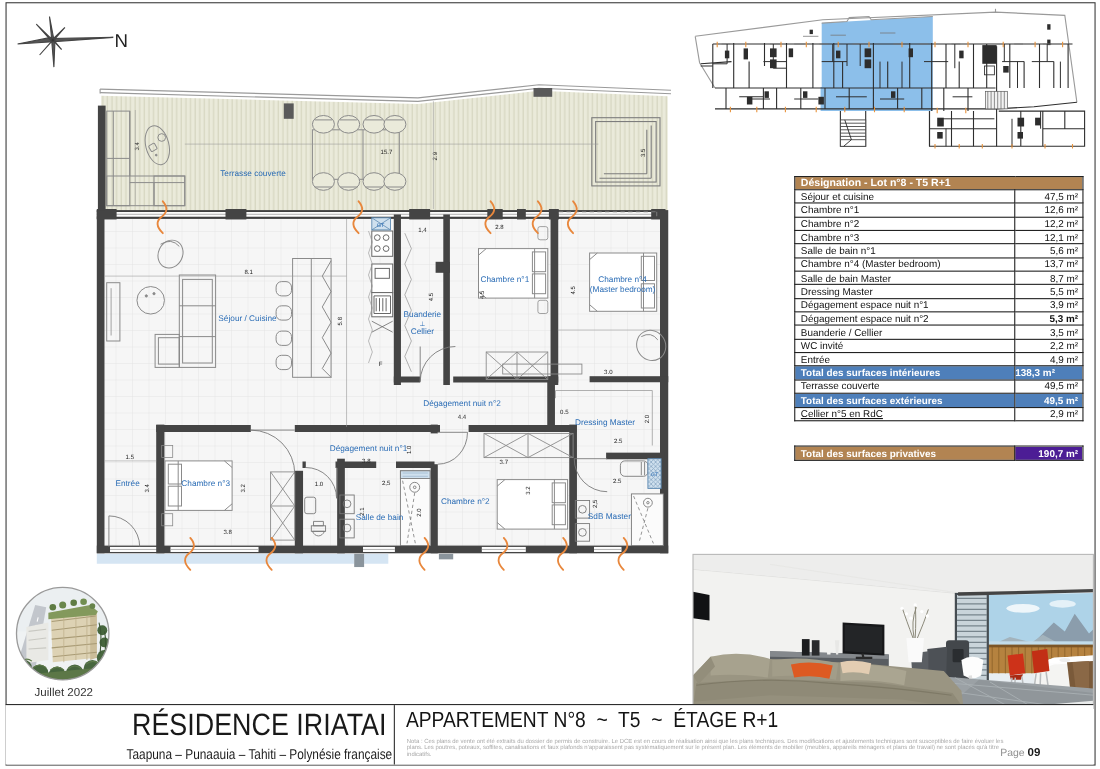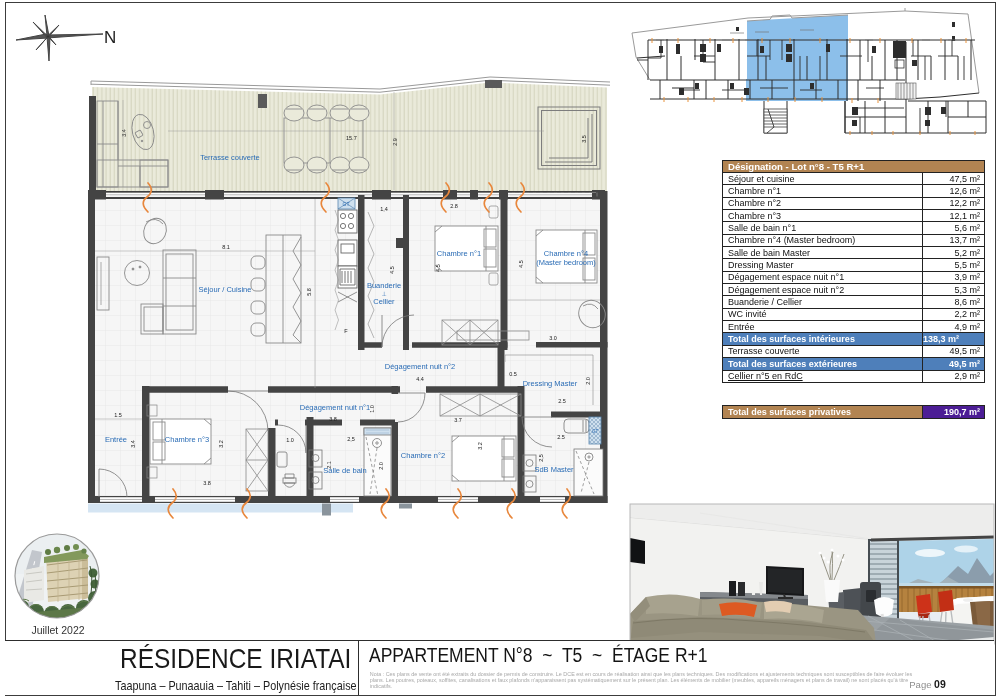--- a/index.html
+++ b/index.html
@@ -738,41 +738,41 @@
           <td style="border:1px solid #222;text-align:right;padding:0 4px 0 0;white-space:nowrap;overflow:hidden;line-height:10px;">5,6 m²</td>
         </tr>
 
     <tr>
           <td style="border:1px solid #222;height:11.35px;padding:0 0 0 5px;white-space:nowrap;overflow:hidden;line-height:10px;">Chambre n°4 (Master bedroom)</td>
           <td style="border:1px solid #222;text-align:right;padding:0 4px 0 0;white-space:nowrap;overflow:hidden;line-height:10px;">13,7 m²</td>
         </tr>
 
     <tr>
           <td style="border:1px solid #222;height:11.35px;padding:0 0 0 5px;white-space:nowrap;overflow:hidden;line-height:10px;">Salle de bain Master</td>
-          <td style="border:1px solid #222;text-align:right;padding:0 4px 0 0;white-space:nowrap;overflow:hidden;line-height:10px;">5,2 m²</td>
+          <td style="border:1px solid #222;text-align:right;padding:0 4px 0 0;white-space:nowrap;overflow:hidden;line-height:10px;">8,7 m²</td>
         </tr>
 
     <tr>
           <td style="border:1px solid #222;height:11.35px;padding:0 0 0 5px;white-space:nowrap;overflow:hidden;line-height:10px;">Dressing Master</td>
           <td style="border:1px solid #222;text-align:right;padding:0 4px 0 0;white-space:nowrap;overflow:hidden;line-height:10px;">5,5 m²</td>
         </tr>
 
     <tr>
           <td style="border:1px solid #222;height:11.35px;padding:0 0 0 5px;white-space:nowrap;overflow:hidden;line-height:10px;">Dégagement espace nuit n°1</td>
           <td style="border:1px solid #222;text-align:right;padding:0 4px 0 0;white-space:nowrap;overflow:hidden;line-height:10px;">3,9 m²</td>
         </tr>
 
     <tr>
           <td style="border:1px solid #222;height:11.35px;padding:0 0 0 5px;white-space:nowrap;overflow:hidden;line-height:10px;">Dégagement espace nuit n°2</td>
-          <td style="border:1px solid #222;text-align:right;padding:0 4px 0 16px;white-space:nowrap;overflow:hidden;line-height:10px;">5,3 m²</td>
+          <td style="border:1px solid #222;text-align:right;padding:0 4px 0 16px;white-space:nowrap;overflow:hidden;line-height:10px;font-weight:bold;">5,3 m²</td>
         </tr>
 
     <tr>
           <td style="border:1px solid #222;height:11.35px;padding:0 0 0 5px;white-space:nowrap;overflow:hidden;line-height:10px;">Buanderie / Cellier</td>
-          <td style="border:1px solid #222;text-align:right;padding:0 4px 0 0;white-space:nowrap;overflow:hidden;line-height:10px;">8,6 m²</td>
+          <td style="border:1px solid #222;text-align:right;padding:0 4px 0 0;white-space:nowrap;overflow:hidden;line-height:10px;">3,5 m²</td>
         </tr>
 
     <tr>
           <td style="border:1px solid #222;height:11.35px;padding:0 0 0 5px;white-space:nowrap;overflow:hidden;line-height:10px;">WC invité</td>
           <td style="border:1px solid #222;text-align:right;padding:0 4px 0 0;white-space:nowrap;overflow:hidden;line-height:10px;">2,2 m²</td>
         </tr>
 
     <tr>
           <td style="border:1px solid #222;height:11.35px;padding:0 0 0 5px;white-space:nowrap;overflow:hidden;line-height:10px;">Entrée</td>
           <td style="border:1px solid #222;text-align:right;padding:0 4px 0 0;white-space:nowrap;overflow:hidden;line-height:10px;">4,9 m²</td>

